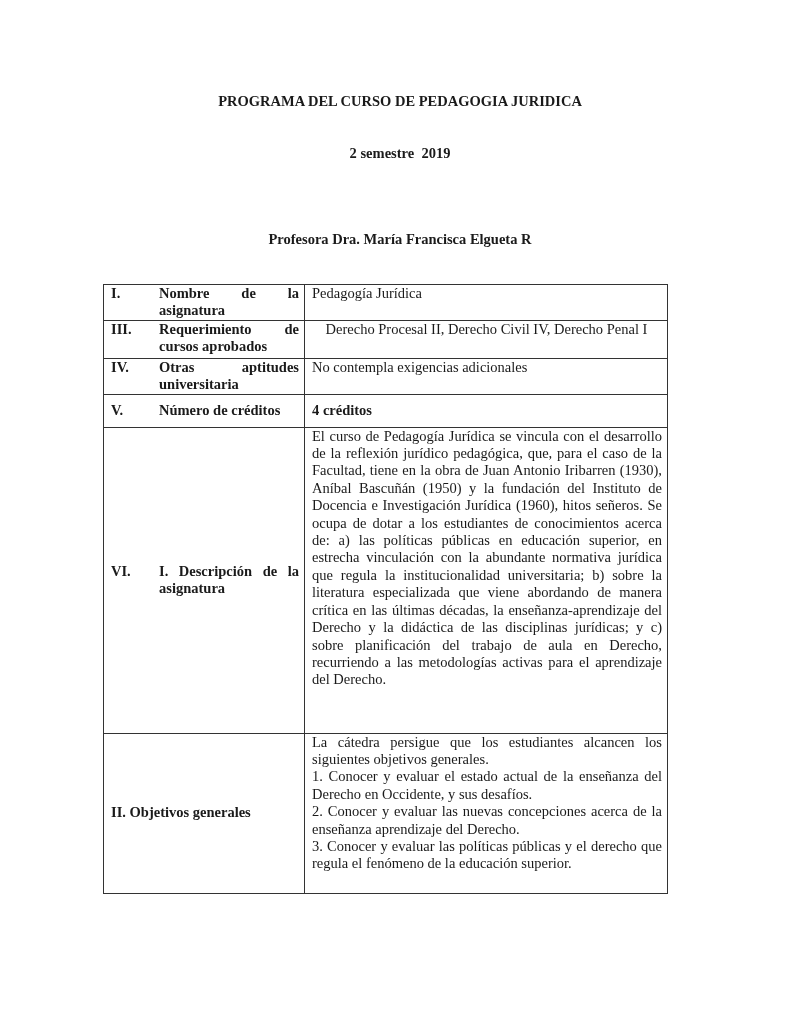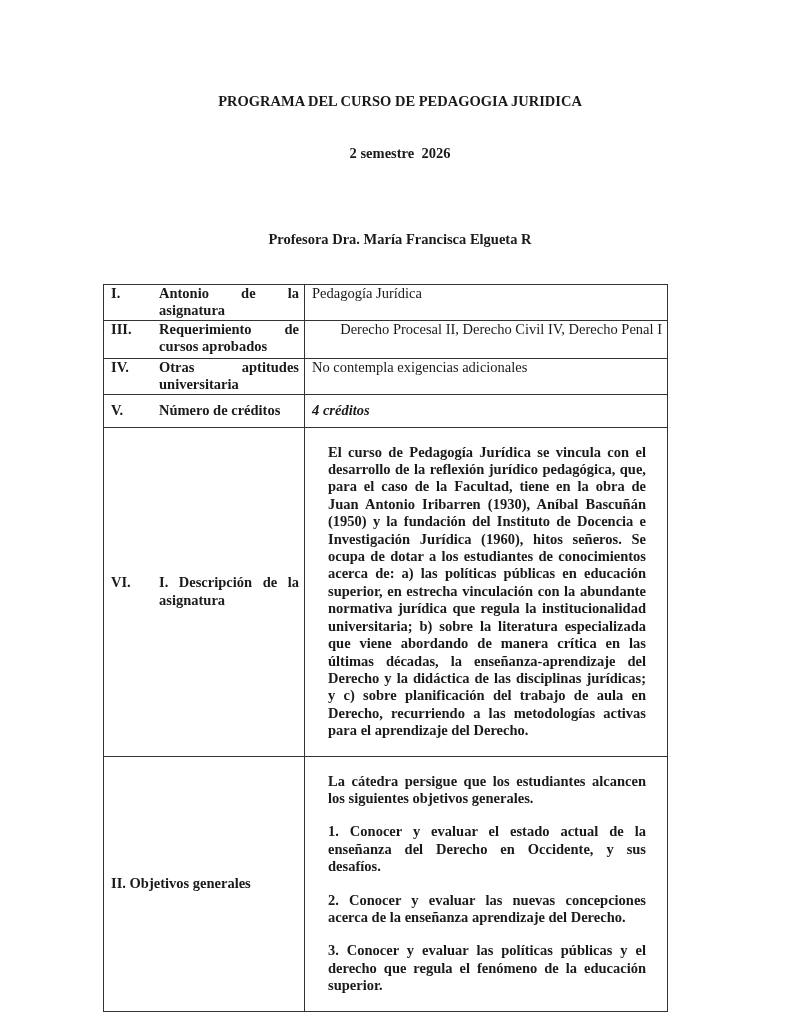--- a/index.html
+++ b/index.html
@@ -46,41 +46,41 @@
     padding: 0 5px 0 7px;
   }
   td.left { width: 188px; }
   td.right { width: 350px; text-align: justify; }
   .lcell { display: flex; }
   .num { width: 48px; flex: none; font-weight: bold; }
   .num.reg { font-weight: normal; }
   .lbl { flex: 1; font-weight: bold; text-align: justify; text-align-last: left; }
   .jline { display: flex; justify-content: space-between; }
   .bold { font-weight: bold; }
-  .p { margin: 16px; font-weight: bold; }
+  .p { margin: 0; }
 </style>
 </head>
 <body>
 
 <div class="page">
 
   <div class="header h-title">PROGRAMA DEL CURSO DE PEDAGOGIA JURIDICA</div>
-  <div class="header h-sem" style="white-space:pre;">2 semestre  2026</div>
+  <div class="header h-sem" style="white-space:pre;">2 semestre  2019</div>
   <div class="header h-prof1">Profesora Dra. María Francisca Elgueta R</div>
 
   <table class="prog">
 
     <tbody>
         <tr style="height:35px;">
       <td class="left">
         <div class="lcell">
           <span class="num">I.</span>
           <div class="lbl">
             <div class="jline">
-              <span>Antonio</span>
+              <span>Nombre</span>
               <span>de</span>
               <span>la</span>
             </div>
             <div>asignatura</div>
           </div>
         </div>
       </td>
       <td class="right">Pedagogía Jurídica</td>
     </tr>
 
@@ -91,21 +91,21 @@
           <span class="num">III.</span>
           <div class="lbl">
             <div class="jline">
               <span>Requerimiento</span>
               <span>de</span>
             </div>
             <div>cursos aprobados</div>
           </div>
         </div>
       </td>
-      <td class="right" style="text-align:right;white-space:nowrap;padding-left:6px;">Derecho Procesal II, Derecho Civil IV, Derecho Penal I</td>
+      <td class="right" style="text-align:center;white-space:nowrap;padding-left:6px;">Derecho Procesal II, Derecho Civil IV, Derecho Penal I</td>
     </tr>
 
     <tr style="height:35px;">
       <td class="left">
         <div class="lcell">
           <span class="num">IV.</span>
           <div class="lbl">
             <div class="jline">
               <span>Otras</span>
               <span>aptitudes</span>
@@ -117,21 +117,21 @@
       <td class="right">No contempla exigencias adicionales</td>
     </tr>
 
     <tr style="height:33px;">
       <td class="left" style="vertical-align:middle;">
         <div class="lcell">
           <span class="num">V.</span>
           <span class="lbl">Número de créditos</span>
         </div>
       </td>
-      <td class="right bold" style="vertical-align:middle;font-style:italic;">4 créditos</td>
+      <td class="right bold" style="vertical-align:middle;">4 créditos</td>
     </tr>
 
     <tr style="height:306px;">
       <td class="left" style="vertical-align:middle;">
         <div class="lcell">
           <span class="num">VI.</span>
           <span class="lbl">I. Descripción de la asignatura</span>
         </div>
       </td>
       <td class="right">

